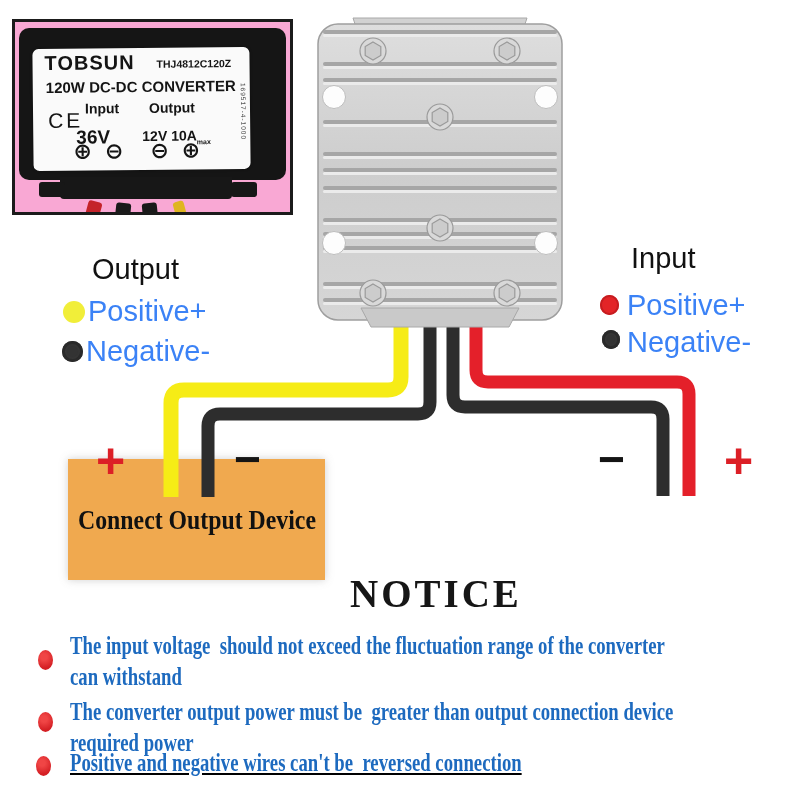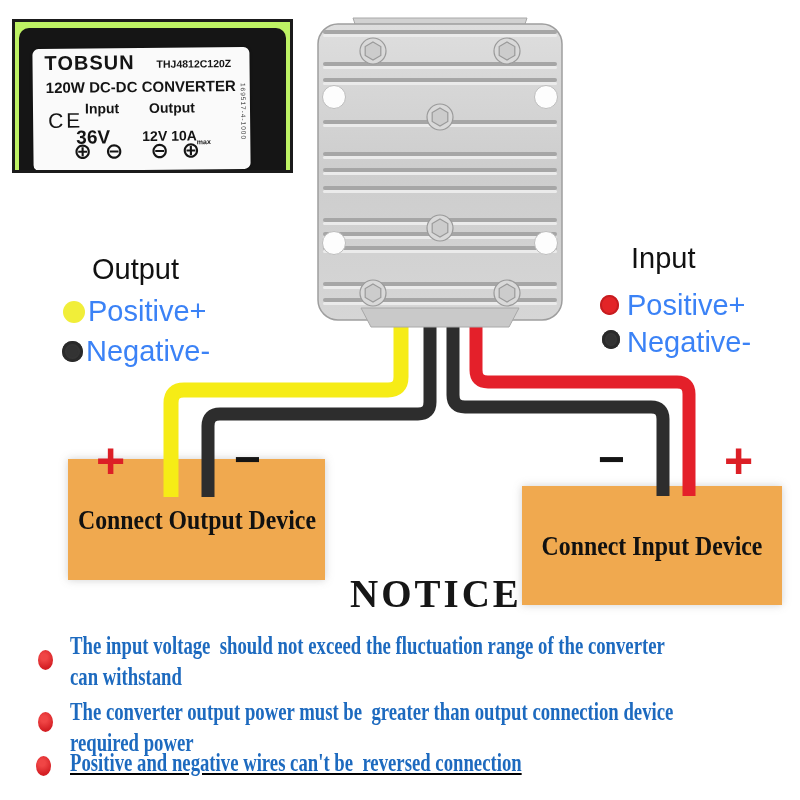--- a/index.html
+++ b/index.html
@@ -1,21 +1,21 @@
 <!DOCTYPE html>
 <html><head>
 <meta charset="utf-8">
 <style>
   * { margin:0; padding:0; box-sizing:border-box; }
   html,body { width:800px; height:800px; background:#fff; font-family:"Liberation Sans", sans-serif; }
   #canvas { position:relative; width:800px; height:800px; background:#ffffff; overflow:hidden; }
   .abs { position:absolute; }
 
   
-  #inset { left:12px; top:19px; width:281px; height:154px; border:3px solid #1b1b1b; background:#bef264; overflow:hidden; }
+  #inset { left:12px; top:19px; width:281px; height:196px; border:3px solid #1b1b1b; background:#f9a8d4; overflow:hidden; }
   #inset-body { position:absolute; left:4px; top:6px; width:267px; height:152px; background:#151515; border-radius:10px; }
   #inset-label { position:absolute; left:18px; top:26px; width:217px; height:122px; background:#fafafa; border-radius:6px; color:#141414; transform:rotate(-0.6deg); box-shadow:0 0 3px rgba(0,0,0,.4); }
   .lbl { position:absolute; white-space:nowrap; }
   #lbl-brand { left:12px; top:3px; font-size:20px; font-weight:bold; letter-spacing:1px; }
   #lbl-model { left:124px; top:10px; font-size:10.5px; font-weight:bold; }
   #lbl-title { left:13px; top:30px; font-size:15px; font-weight:bold; }
   #lbl-input { left:52px; top:52px; font-size:14px; font-weight:bold; }
   #lbl-output { left:116px; top:52px; font-size:14px; font-weight:bold; }
   #lbl-ce { left:15px; top:60px; font-size:21px; letter-spacing:3px; }
   #lbl-vin { left:43px; top:78px; font-size:19px; font-weight:bold; }
@@ -114,23 +114,20 @@
 
   <div class="abs legend-title" style="left:631px; top:242px;">Input</div>
   <div id="dot-in-pos" class="abs dot"></div>
   <div class="abs legend-label" style="left:627px; top:289px;">Positive+</div>
   <div id="dot-in-neg" class="abs dot"></div>
   <div class="abs legend-label" style="left:627px; top:326px;">Negative-</div>
 
   <div id="box-output" class="abs device-box">
     <div class="box-label">Connect Output Device</div>
   </div>
-  <div id="box-input" class="abs device-box">
-    <div class="box-label">Connect Input Device</div>
-  </div>
 
   <svg width="800" height="800" viewBox="0 0 800 800" style="left:0; top:0; pointer-events:none;">
     <path d="M401,326 L401,377 Q401,390 388,390 L184,390 Q171,390 171,403 L171,497" fill="none" stroke-width="15" stroke-linecap="butt" stroke="#f6ec16"></path>
     <path d="M430,326 L430,402 Q430,414 418,414 L220,414 Q208,414 208,426 L208,497" fill="none" stroke-width="13" stroke="#2d2d2d"></path>
     <path d="M453,326 L453,395 Q453,407 465,407 L651,407 Q663,407 663,419 L663,496" fill="none" stroke-width="13" stroke="#2d2d2d"></path>
     <path d="M476,326 L476,370 Q476,382 488,382 L677,382 Q689,382 689,394 L689,496" fill="none" stroke-width="13" stroke="#e4202a"></path>
   </svg>
 
   <svg width="250" height="316" viewBox="0 0 250 316" style="left:315px; top:14px;">
     <defs>

